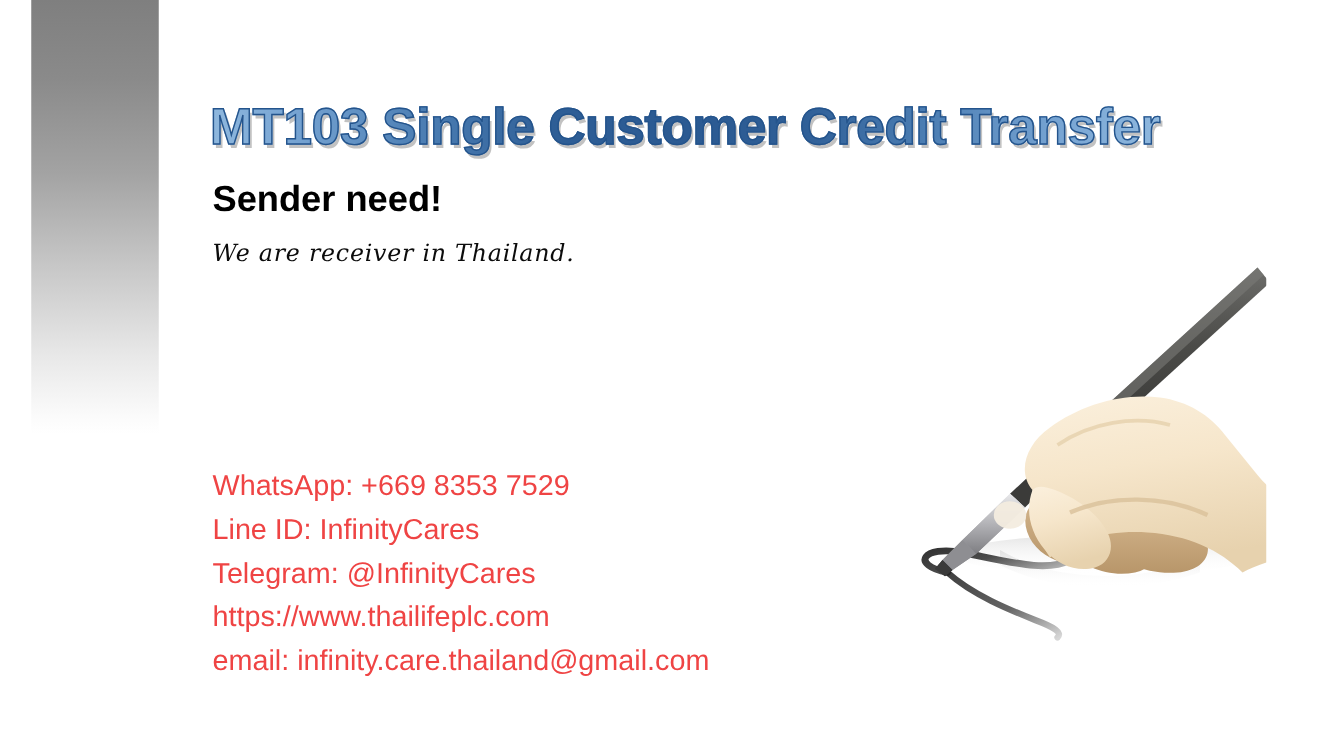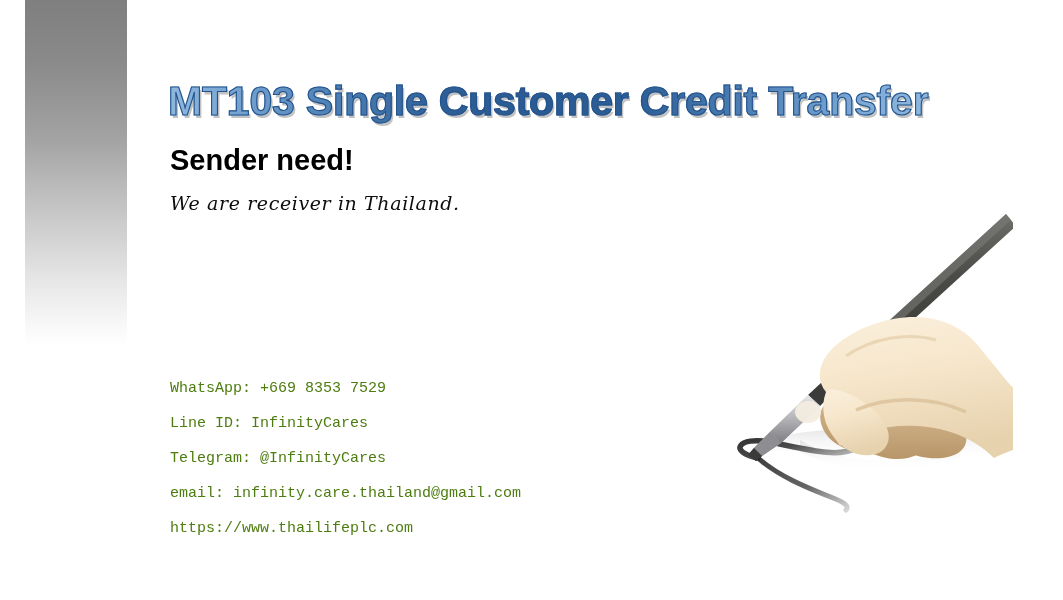--- a/index.html
+++ b/index.html
@@ -108,25 +108,25 @@
   
   .contacts {
     position: absolute;
     left: 170px;
     top: 371px;
     margin: 0;
     padding: 0;
     list-style: none;
   }
   .contacts li {
-    font-size: 15px;
+    font-size: 23px;
     line-height: 35px;
-    color: #4d7c0f;
+    color: #ef4444;
     white-space: nowrap;
-    font-family: Liberation Mono, monospace;
+    font-family: Liberation Sans, sans-serif;
   }
 
   
   .hand-art {
     position: absolute;
     left: 650px;
     top: 196px;
     width: 400px;
     height: 340px;
   }
@@ -144,22 +144,22 @@
     <div class="title-main">MT103 Single Customer Credit Transfer</div>
   </div>
 
   <div class="sender-line">Sender need!</div>
   <div class="script-line">We are receiver in Thailand.</div>
 
   <ul class="contacts">
     <li>WhatsApp: +669 8353 7529</li>
     <li>Line ID: InfinityCares</li>
     <li>Telegram: @InfinityCares</li>
+    <li>https://www.thailifeplc.com</li>
     <li>email: infinity.care.thailand@gmail.com</li>
-    <li>https://www.thailifeplc.com</li>
   </ul>
 
   <div class="hand-art">
     <svg viewBox="0 0 400 340" width="400" height="340" xmlns="http://www.w3.org/2000/svg">
       <defs>
         <linearGradient id="skinG" x1="0" y1="0" x2="0.25" y2="1">
           <stop offset="0%" stop-color="#fbf0dd"></stop>
           <stop offset="45%" stop-color="#f6e6cb"></stop>
           <stop offset="100%" stop-color="#e7d2ae"></stop>
         </linearGradient>

